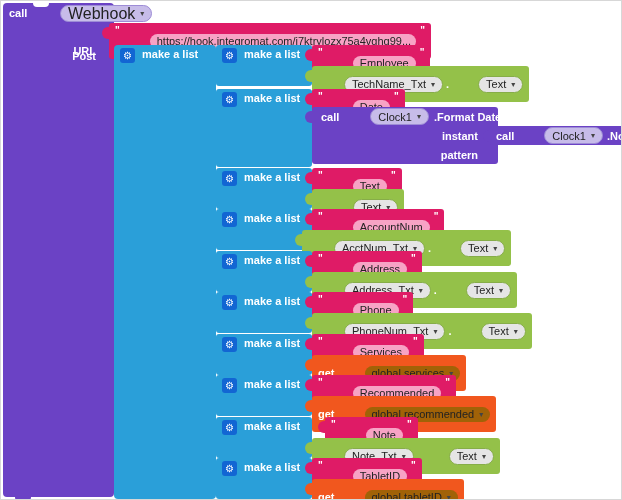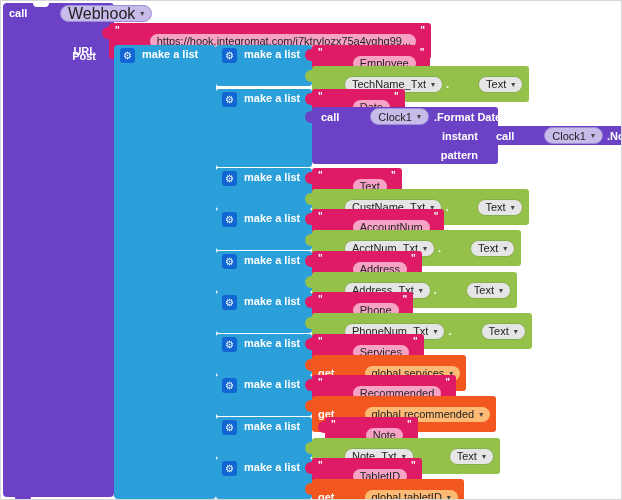--- a/index.html
+++ b/index.html
@@ -13,21 +13,21 @@
   .cyan{background:#2a9fd9;}
   .pink{background:#df1b66;}
   .green{background:#94c149;}
   .orange{background:#f1571e;justify-content:flex-end;}
   .wlab{font-weight:700;}
   .capsule{display:inline-flex;align-items:center;border-radius:9px;padding:0 7px;height:15px;
        color:#222;font-weight:400;margin-left:26px;}
   .purplec{background:#c7bce9;border:1px solid #9d8cd6;}
   .pinkc{background:#f7a3c5;}
   .greenc{background:#e5e5e5;border:1px solid #86ad48;}
-  .orangec{background:#fdba74;}
+  .orangec{background:#a16207;}
   .dd::after{content:"▾";font-size:8px;margin-left:5px;color:#444;}
   .q{color:#fff;font-weight:700;font-size:10px;line-height:1;align-self:flex-start;margin-top:3px;}
   .q::before{content:'"';}
   .gear{width:15px;height:15px;border-radius:3px;background:#1266d3;display:inline-flex;
        align-items:center;justify-content:center;color:#fff;font-size:10px;line-height:1;
        margin-right:7px;flex:0 0 15px;}
   .gear::before{content:"⚙";}
   .listhead{align-items:flex-start;padding-top:3px;}
   .dot{color:#fff;font-weight:700;margin:0 3px;}
   .fd{flex-direction:column;align-items:stretch;padding:0;}
@@ -110,35 +110,34 @@
   <div class="blk cyan listhead" style="left:215px;top:167px;width:96px;height:41px">
     <span class="gear"></span>
     <span class="wlab">make a list</span>
   </div>
   <div class="blk pink plugged gap" style="left:311px;top:167px">
     <span class="q"></span>
     <span class="capsule pinkc">Text</span>
     <span class="q"></span>
   </div>
   <div class="blk green plugged" style="left:311px;top:188px">
-    <span class="capsule greenc dd">CustName_Txt</span>
     <span class="dot">.</span>
     <span class="capsule greenc dd">Text</span>
   </div>
 
   <div class="blk cyan listhead" style="left:215px;top:208px;width:96px;height:41px">
     <span class="gear"></span>
     <span class="wlab">make a list</span>
   </div>
   <div class="blk pink plugged gap" style="left:311px;top:208px">
     <span class="q"></span>
     <span class="capsule pinkc">AccountNum</span>
     <span class="q"></span>
   </div>
-  <div class="blk green plugged" style="left:311px;top:229px">
+  <div class="blk green plugged" style="left:301px;top:229px">
     <span class="capsule greenc dd">AcctNum_Txt</span>
     <span class="dot">.</span>
     <span class="capsule greenc dd">Text</span>
   </div>
 
   <div class="blk cyan listhead" style="left:215px;top:250px;width:96px;height:41px">
     <span class="gear"></span>
     <span class="wlab">make a list</span>
   </div>
   <div class="blk pink plugged gap" style="left:311px;top:250px">

